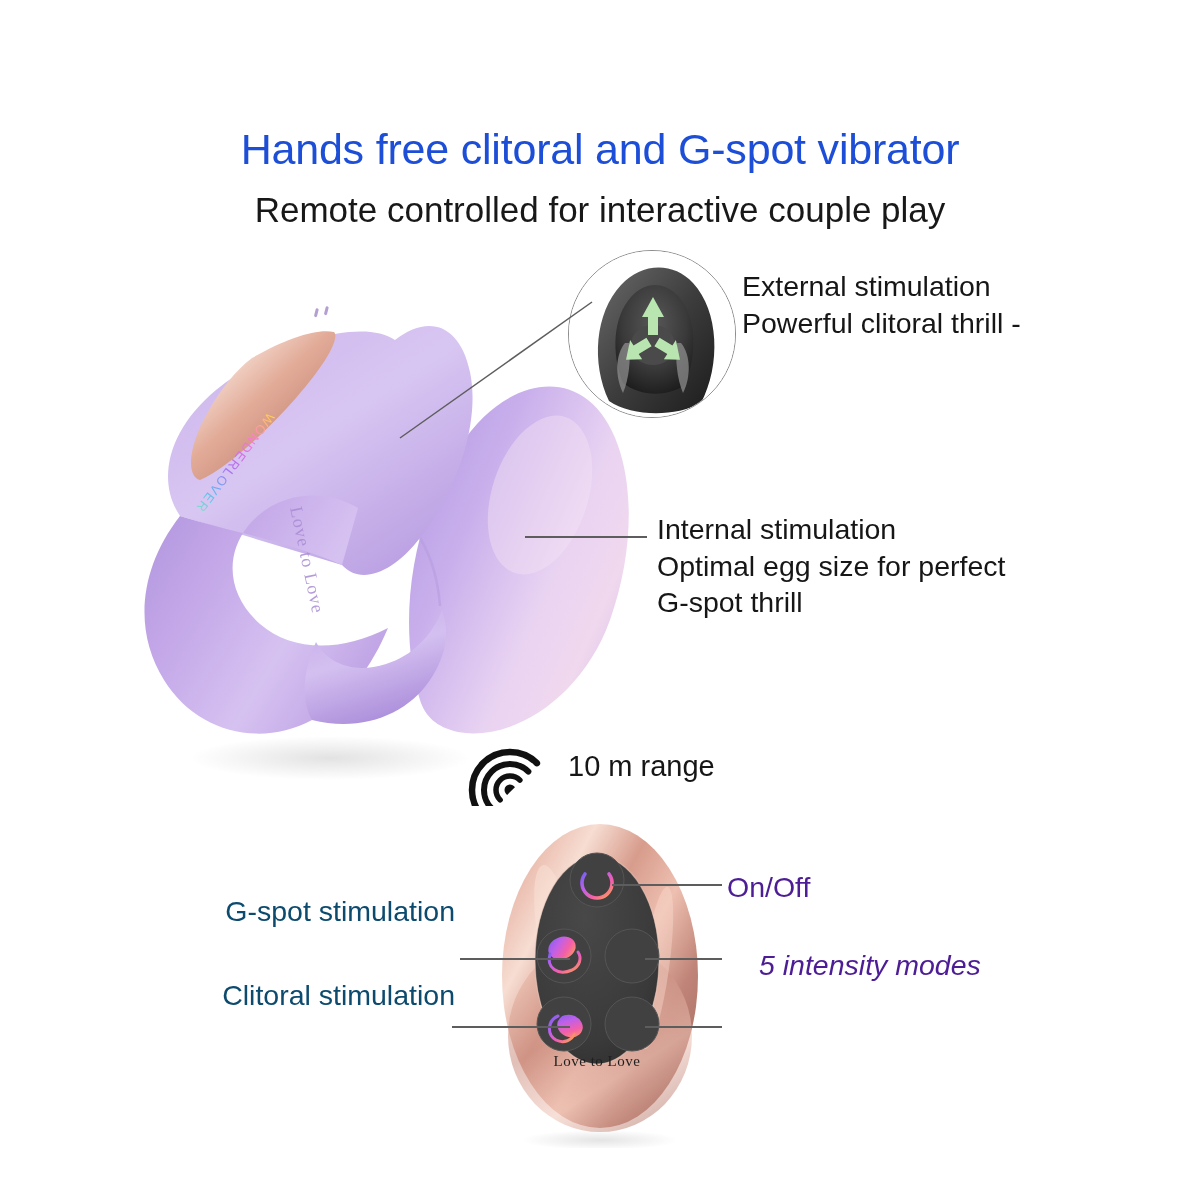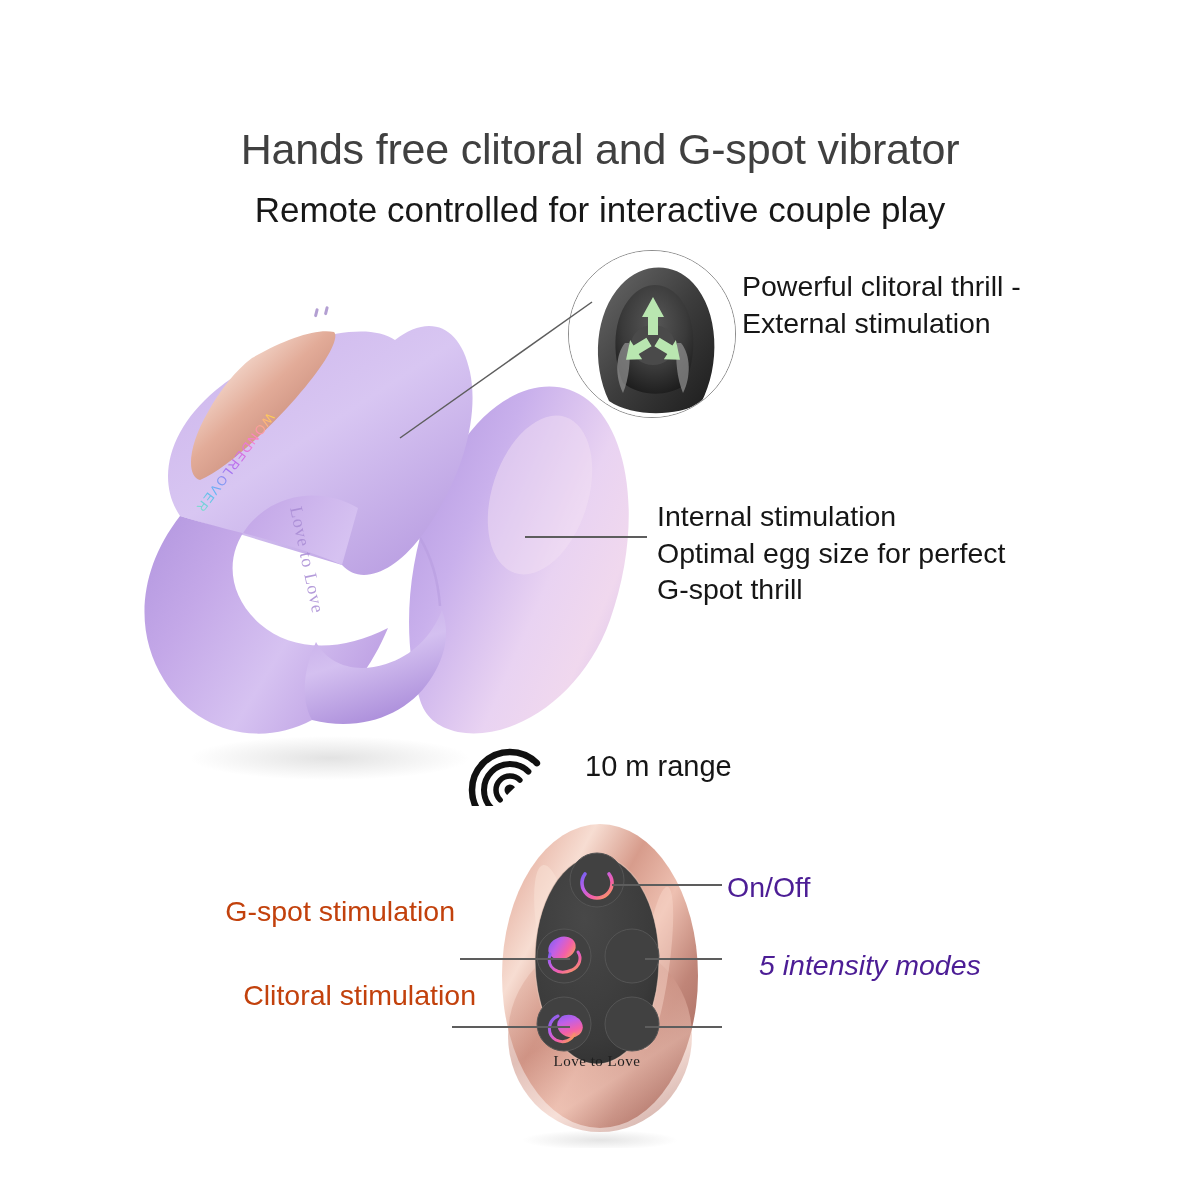--- a/index.html
+++ b/index.html
@@ -23,64 +23,64 @@
     top: 126px;
     left: 0;
     width: 1200px;
     text-align: center;
   }
   #main-title {
     font-size: 43px;
     font-weight: 400;
     letter-spacing: -0.2px;
     line-height: 1.08;
-    color: #404040;
+    color: #1d4ed8;
   }
   #sub-title {
     font-size: 35px;
     font-weight: 400;
     line-height: 1.15;
     margin-top: 18px;
     color: #181818;
   }
 
   
   .callout {
     position: absolute;
     font-size: 28.5px;
     line-height: 36.5px;
     color: #161616;
     white-space: nowrap;
   }
   #callout-external { top: 268px; left: 742px; }
-  #callout-internal { top: 498px; left: 657px; }
+  #callout-internal { top: 511px; left: 657px; }
   #callout-range {
     top: 748px;
-    left: 585px;
+    left: 568px;
     font-size: 29px;
   }
   .callout-right-remote {
     position: absolute;
     font-size: 28.5px;
     line-height: 36.5px;
     color: #4c1d95;
     white-space: nowrap;
   }
   #callout-onoff { top: 869px; left: 727px; }
   #callout-intensity { top: 947px; left: 759px; font-style: italic; }
   .callout-left-remote {
     position: absolute;
     font-size: 28.5px;
     line-height: 36.5px;
-    color: #c2410c;
+    color: #0c4a6e;
     white-space: nowrap;
     text-align: right;
   }
   #callout-gspot { top: 893px; right: 745px; }
-  #callout-clitoral { top: 977px; right: 724px; }
+  #callout-clitoral { top: 977px; right: 745px; }
 
   
   .leader {
     position: absolute;
     background: #5d5d5d;
     height: 1.6px;
   }
 
   
   #product {
@@ -267,22 +267,22 @@
         <path d="M 110 110 L 108 90 L 104 95 L 92 86 L 86 94 L 98 103 L 94 108 Z" transform="rotate(-6 98 100)"></path>
       </g>
     </svg>
   </div>
 
   <svg style="position:absolute; top:280px; left:380px; width:220px; height:160px;">
     <line x1="212" y1="22" x2="20" y2="158" stroke="#5d5d5d" stroke-width="1.5"></line>
   </svg>
 
   <div class="callout" id="callout-external">
+    <div>External stimulation</div>
     <div>Powerful clitoral thrill -</div>
-    <div>External stimulation</div>
   </div>
 
   <div class="callout" id="callout-internal">
     <div>Internal stimulation</div>
     <div>Optimal egg size for perfect</div>
     <div>G-spot thrill</div>
   </div>
 
   <div class="leader" style="top:536px; left:525px; width:122px;"></div>
 

